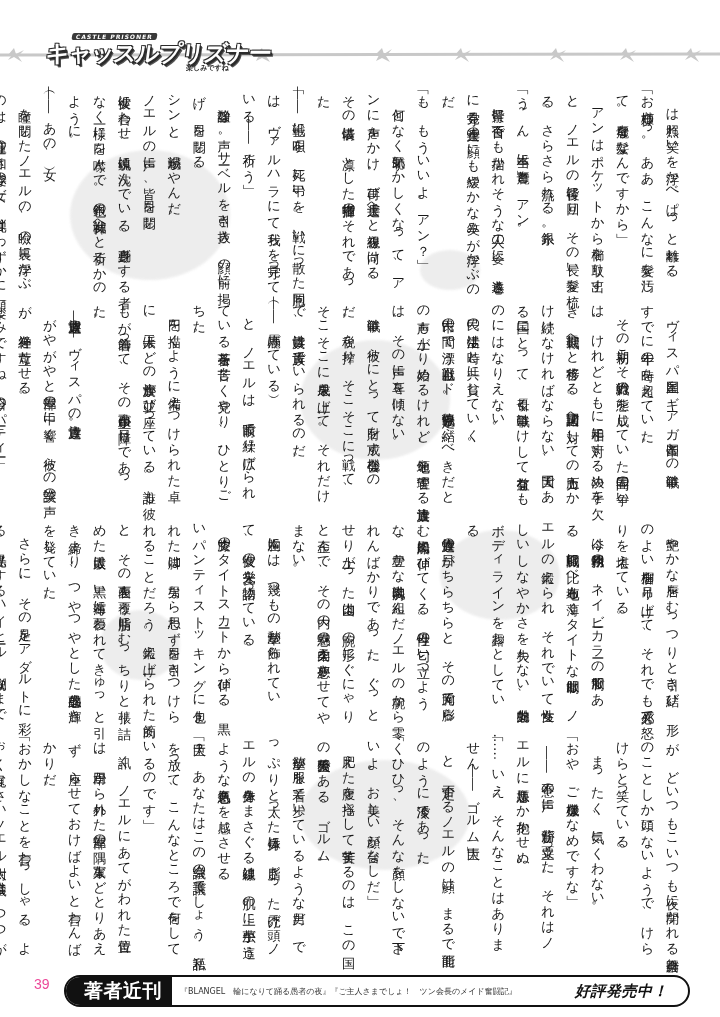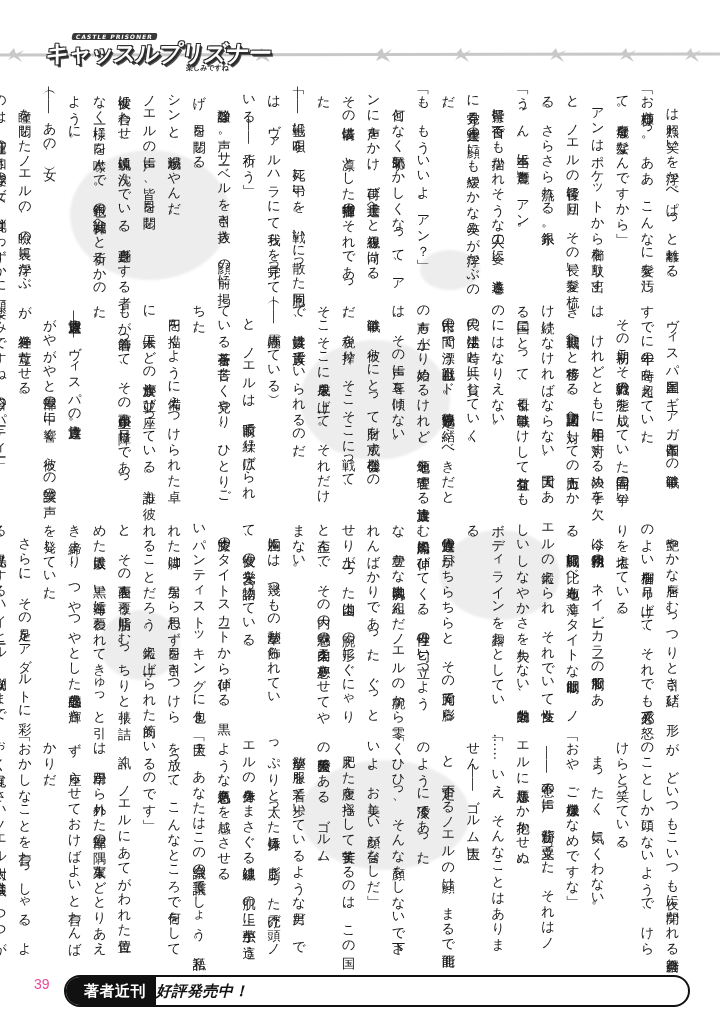--- a/index.html
+++ b/index.html
@@ -30,23 +30,23 @@
   .tier p { text-indent: 1em; }
   .tier p.dlg { text-indent: 0; }
 
   
   .page-num { position: absolute; left: 34px; top: 976px; font-family: "Liberation Sans", sans-serif; font-size: 14px; color: #ec4899; }
 
   
   .banner { position: absolute; left: 64px; top: 975px; width: 626px; height: 32px; border: 2.5px solid #111; border-radius: 16px;
             overflow: hidden; display: flex; align-items: center; background: #fff; }
   .banner-label { background: #111; color: #fff; height: 100%; display: flex; align-items: center; padding: 0 10px 0 18px;
-                  font-family: "DejaVu Sans", sans-serif; font-weight: bold; font-size: 15px; letter-spacing: 0.5px; }
+                  font-family: "DejaVu Sans", sans-serif; font-weight: bold; font-size: 19px; letter-spacing: 0.5px; }
   .banner-titles { flex: 1; font-family: "DejaVu Sans", sans-serif; font-size: 8px; color: #333; padding-left: 8px; white-space: nowrap; }
-  .banner-cta { font-family: "DejaVu Sans", sans-serif; font-weight: bold; font-style: italic; font-size: 15px; color: #111; padding-right: 2px; letter-spacing: 0.5px; }
+  .banner-cta { font-family: "DejaVu Sans", sans-serif; font-weight: bold; font-style: italic; font-size: 15px; color: #111; padding-right: 20px; letter-spacing: 0.5px; }
 </style>
 </head>
 <body>
 
 <div>
   <div class="splat" style="left:70px;top:150px;width:160px;height:130px;"></div>
   <div class="splat" style="left:300px;top:340px;width:150px;height:120px;"></div>
   <div class="splat" style="left:420px;top:250px;width:60px;height:40px;"></div>
   <div class="splat" style="left:440px;top:530px;width:120px;height:90px;"></div>
   <div class="splat" style="left:300px;top:760px;width:170px;height:110px;"></div>
@@ -127,14 +127,15 @@
   <p>欲望が服を着て歩いているような男だ。でっぷりと太った身体に、脂ぎった禿げ頭。ノエルの身体をまさぐる視線は、肌の上に芋虫が這うような気色悪さを感じさせる。</p>
   <p class="dlg">「大臣？　あなたはこの会議の議長でしょう。私語を放って、こんなところで何をしているのです」</p>
   <p>訊く。ノエルにあてがわれた位置は、円卓から外れた部屋の隅。軍人などとりあえず、座らせておけばよいと言わんばかりだ。</p>
   <p class="dlg">「おかしなことを言わっしゃる。よぉく見なさいノエル大尉。会議は、つつがなく、進行しているでしょう」</p>
 
 </div>
 
 <span class="page-num">39</span>
 <div class="banner">
   <span class="banner-label">著者近刊</span>
+  <span class="banner-titles">『BLANGEL　輪になりて踊る愚者の夜』『ご主人さまでしょ！　ツン会長のメイド奮闘記』</span>
   <span class="banner-cta">好評発売中！</span>
 </div>
 
 </body></html>

